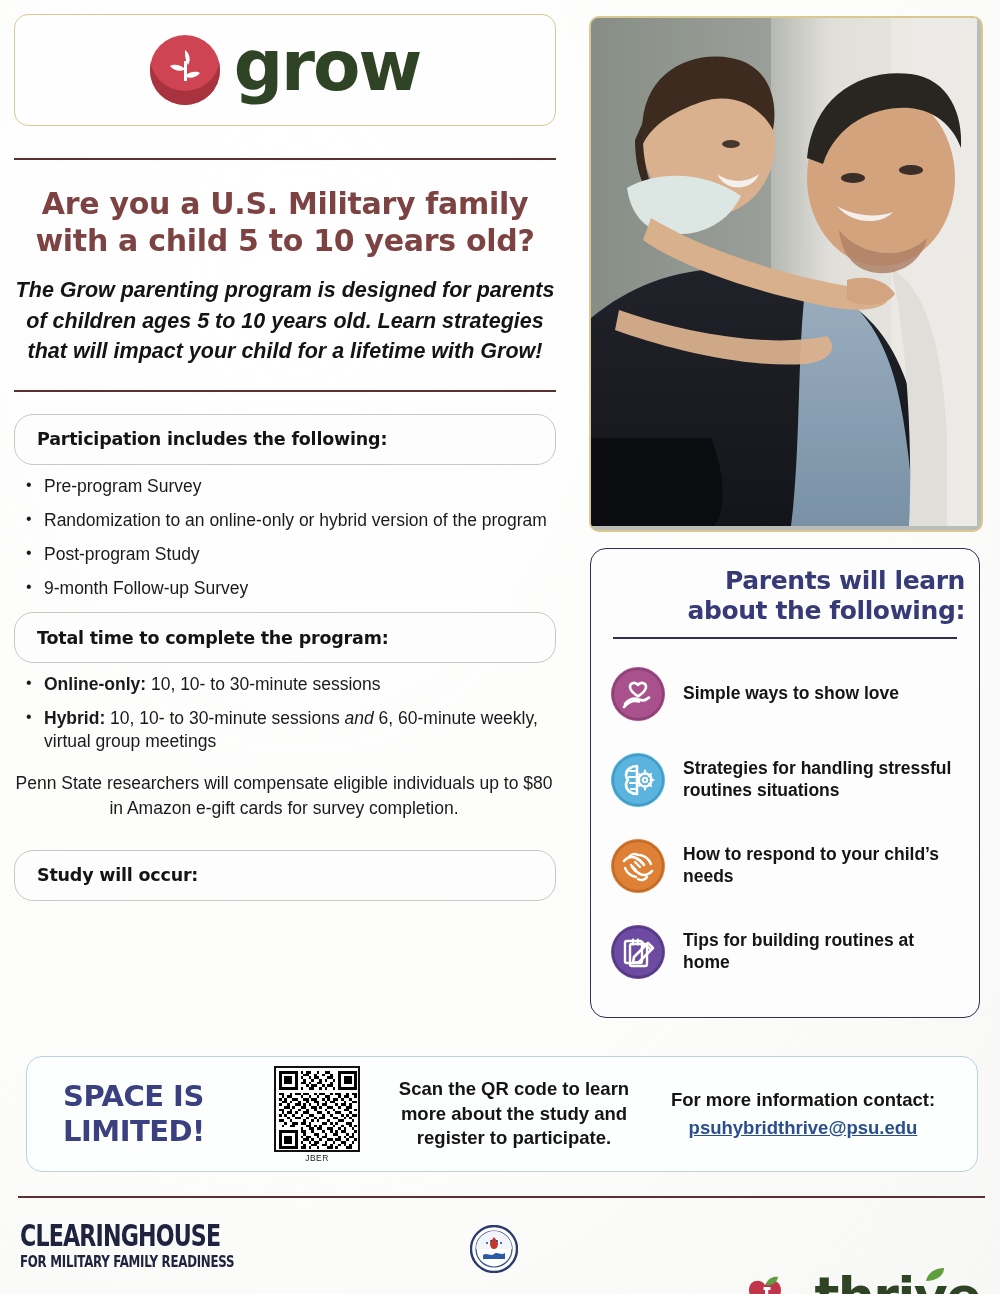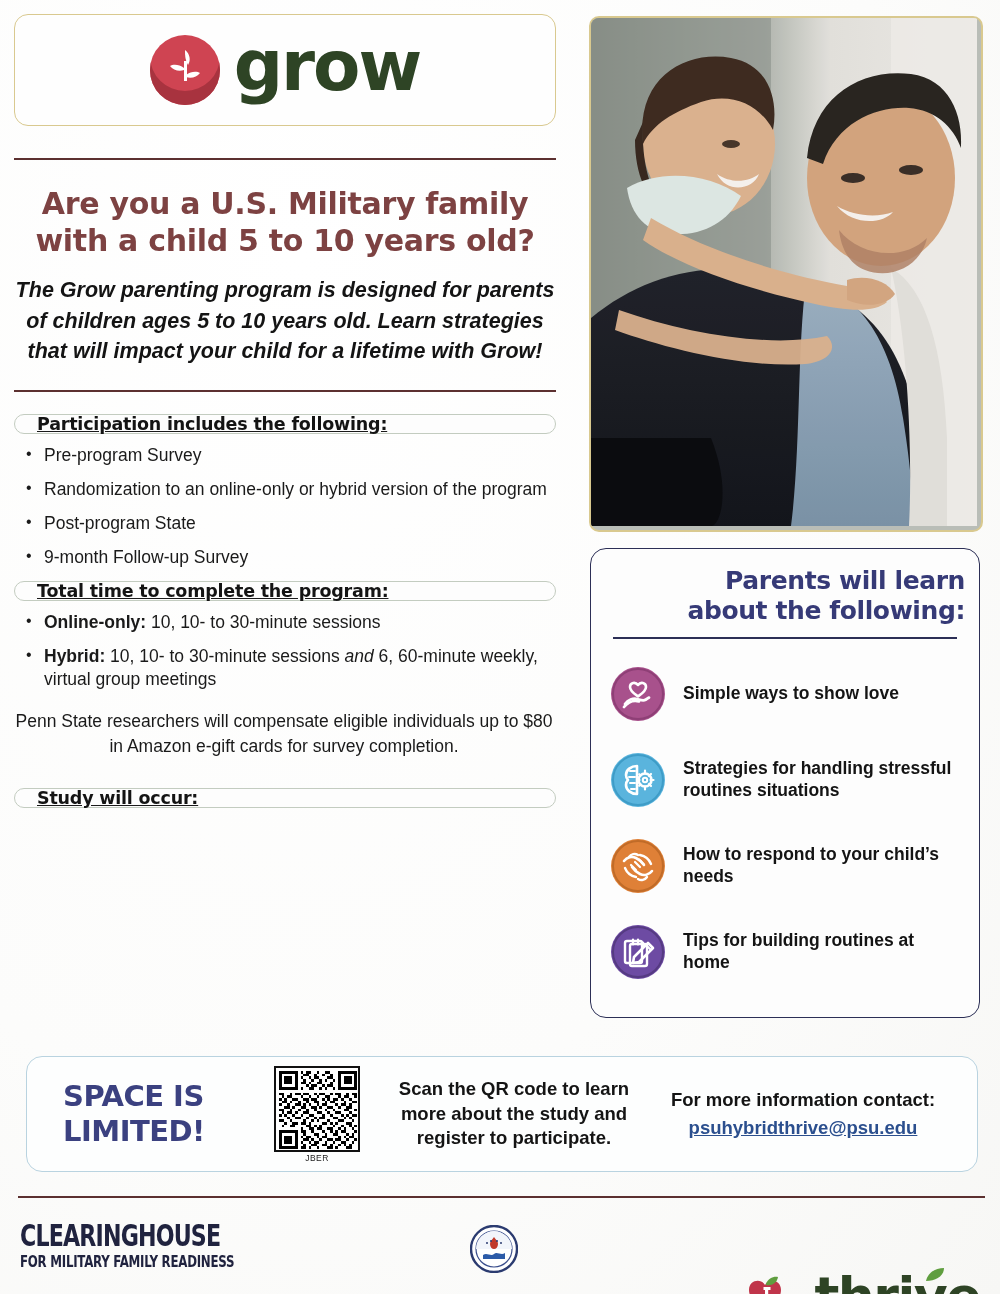--- a/index.html
+++ b/index.html
@@ -46,26 +46,25 @@
     text-align:center;margin-top:26px;width:542px;
     letter-spacing:-.3px;
   }
   .subhead{
     font-weight:bold;font-size:21.5px;line-height:1.42;
     text-align:center;margin-top:16px;width:542px;color:#141414;font-style:italic;
   }
 
   .pill{
     box-sizing:border-box;
-    width:542px;height:20px;
+    width:542px;height:51px;
     border:1px solid #c3ccc0;border-radius:19px;
     background:#fdfdfd;
     display:flex;align-items:center;
     padding-left:22px;
-    text-decoration:underline;
   }
   .pill span{
     font-family:"DejaVu Sans", sans-serif;
     font-weight:bold;font-size:17.5px;color:#141414;letter-spacing:-.2px;
   }
 
   ul.bullets{margin:10px 0 0 0;padding:0;list-style:none;width:540px;}
   ul.bullets li{
     position:relative;padding-left:30px;margin-bottom:11px;
     font-size:17.5px;line-height:1.32;color:#1a1a1a;
@@ -182,21 +181,21 @@
 
     <div class="rule rule-2"></div>
 
     <div style="margin-top:22px;">
       <div class="pill">
         <span>Participation includes the following:</span>
       </div>
       <ul class="bullets">
         <li>Pre-program Survey</li>
         <li>Randomization to an online-only or hybrid version of the program</li>
-        <li>Post-program State</li>
+        <li>Post-program Study</li>
         <li>9-month Follow-up Survey</li>
       </ul>
     </div>
 
     <div style="margin-top:12px;">
       <div class="pill">
         <span>Total time to complete the program:</span>
       </div>
       <ul class="bullets">
         <li><b>Online-only:</b><span> 10, 10- to 30-minute sessions</span></li>

